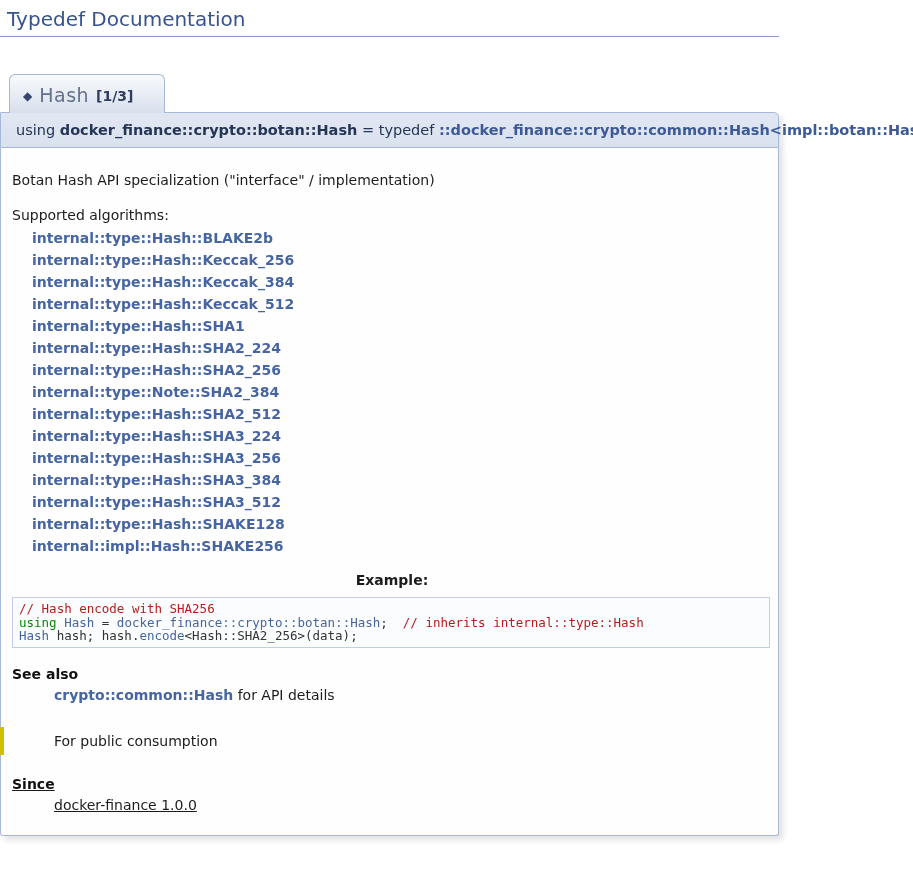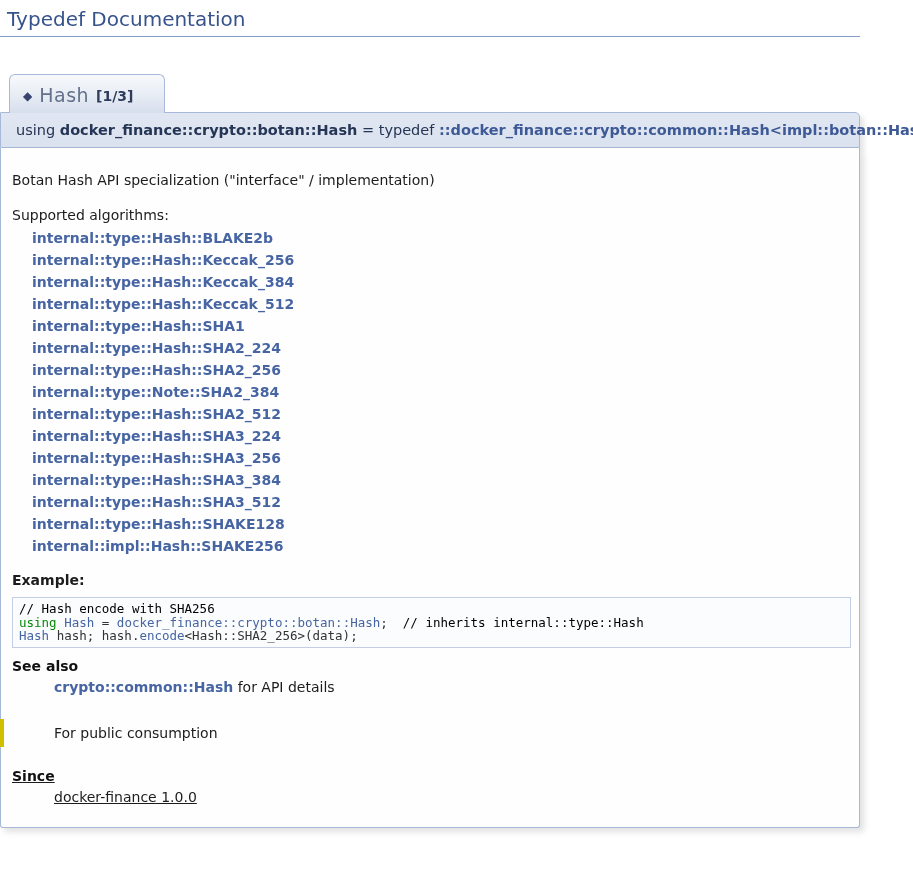--- a/index.html
+++ b/index.html
@@ -5,21 +5,21 @@
   * { box-sizing: border-box; }
   html, body {
     margin: 0; padding: 0;
     background: #ffffff;
     width: 913px; height: 873px;
     overflow: hidden;
     font-family: "DejaVu Sans", "Liberation Sans", sans-serif;
     font-size: 14px;
     color: #1c1c1c;
   }
-  .page { width: 860px; position: relative; }
+  .page { width: 779px; position: relative; }
 
   
   h2.groupheader {
     margin: 0; padding: 7px 0 5px 7px;
     font-size: 20px; font-weight: 400;
     color: #37538C;
     border-bottom: 1px solid #879ECB;
     width: 100%;
   }
 
@@ -63,43 +63,43 @@
   }
 
   .memdoc p { margin: 0; }
   .p-brief { padding: 22px 0 0 1px; }
   .p-supported { padding: 19px 0 4px 1px; }
 
   .algo-list { margin-left: 21px; }
   .algo-line { line-height: 22px; }
   a.el { color: #4665A2; font-weight: bold; text-decoration: none; cursor: pointer; }
 
-  .p-example { padding: 15px 0 0 1px; font-weight: bold; }
+  .p-example { padding: 15px 0 0 1px; font-weight: bold; text-align: center; }
 
   div.fragment {
     margin: 9px 2px 4px 1px;
     padding: 4px 6px;
     background: #FBFCFD;
     border: 1px solid #C4CFE5;
   }
   .code-line {
     font-family: "DejaVu Sans Mono", "Liberation Mono", monospace;
     font-size: 12.5px; line-height: 13.6px;
     white-space: pre;
     color: #333333;
   }
-  .code-line .comment { color: #000000; }
+  .code-line .comment { color: #b91c1c; }
   .code-line .keyword { color: #088A08; }
   .code-line .codelink { color: #4665A2; text-decoration: none; cursor: pointer; }
   .code-line .plain { color: #333333; }
 
   dl.section { margin: 15px 0 0 0; padding: 0; }
   dl.section dt { font-weight: bold; color: #111111; padding-left: 1px; }
   dl.section dd { margin: 3px 0 0 43px; line-height: 20px; }
-  dl.see { margin-top: 10px; }
+  dl.see { margin-top: 18px; }
   dl.note {
     margin-top: 22px;
     margin-left: -12px;
     padding: 1px 0 4px 7px;
     border-left: 5px solid #D0C000;
   }
   dl.since { margin-top: 21px; text-decoration: underline; }
 </style>
 </head>
 <body>

